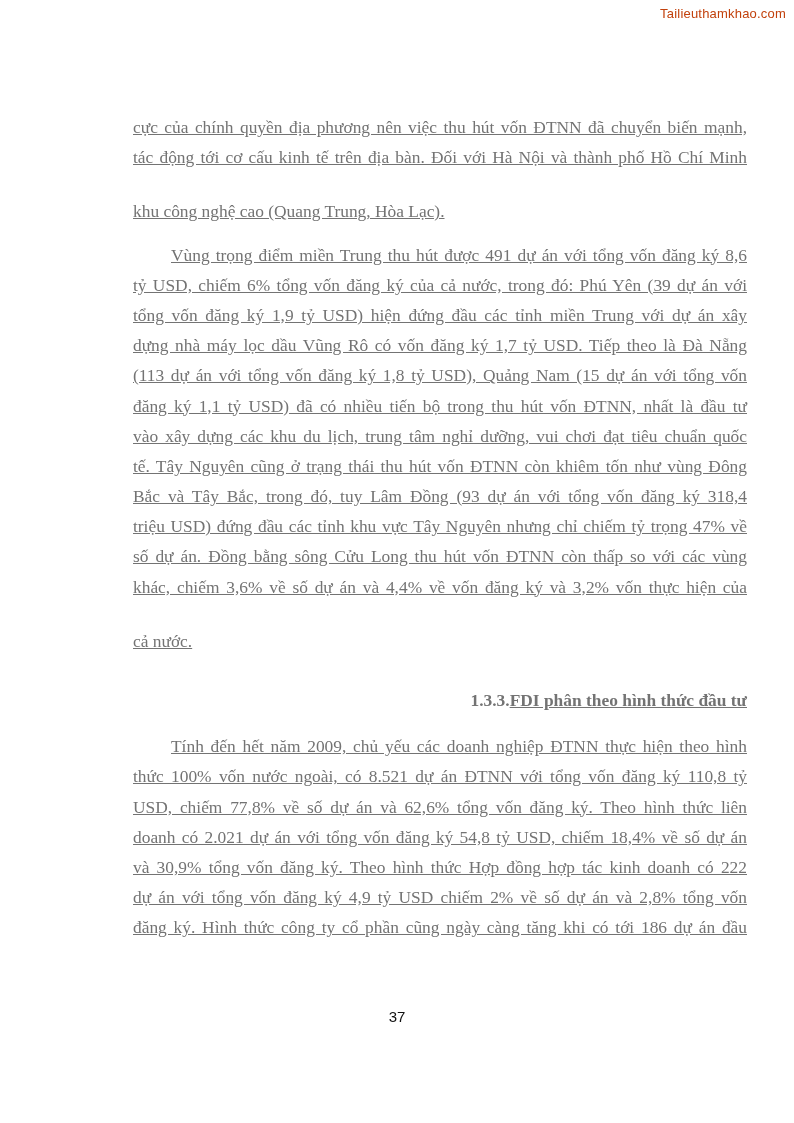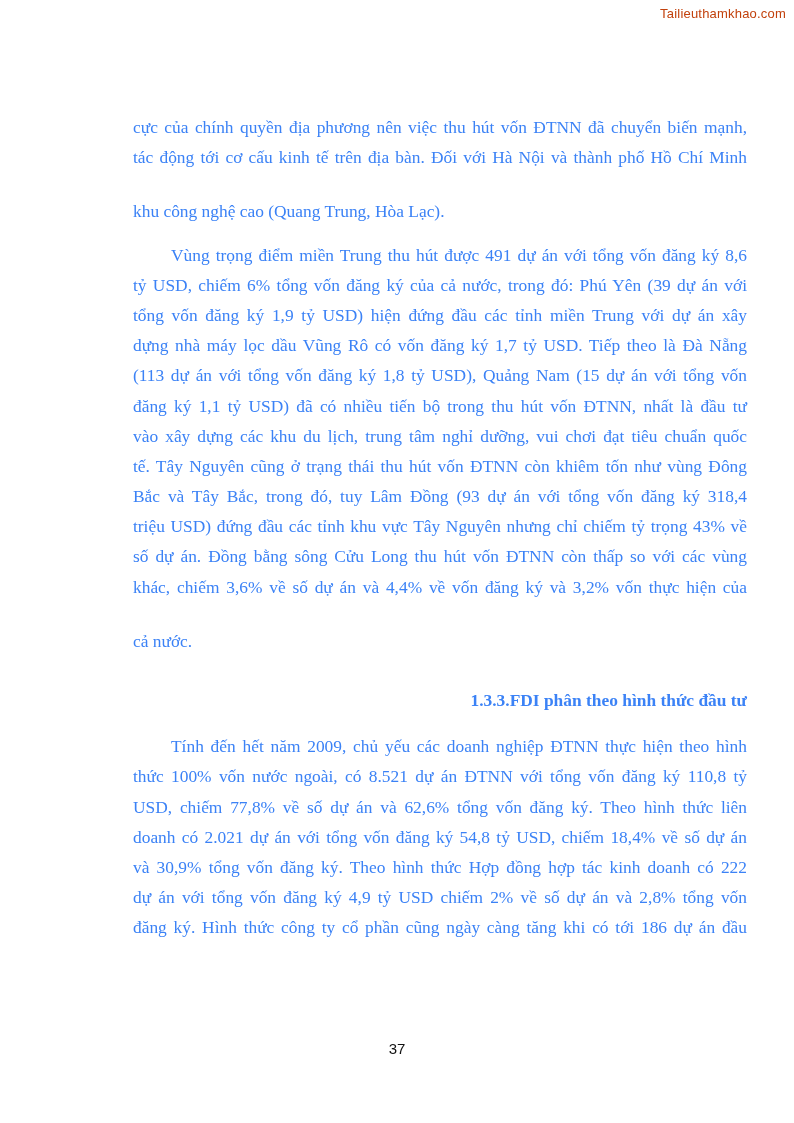--- a/index.html
+++ b/index.html
@@ -5,34 +5,34 @@
   html, body { margin: 0; padding: 0; background: #ffffff; }
   body { width: 794px; height: 1123px; position: relative; overflow: hidden; }
   .watermark {
     position: absolute; top: 6px; right: 8px;
     font-family: "Liberation Sans", sans-serif; font-size: 13px;
     color: #c2410c; letter-spacing: 0.2px;
   }
   .page-text {
     position: absolute; left: 133px; width: 614px; top: 112px;
     font-family: "Liberation Serif", serif; font-size: 17.4px;
-    color: #3b82f6; line-height: 30.2px;
+    color: #737373; line-height: 30.2px; text-decoration: underline;
   }
   .line { display: block; text-align: justify; text-align-last: justify; white-space: nowrap; height: 30.2px; }
   .line.last { text-align-last: left; margin-top: 24px; }
   .indent { padding-left: 38px; }
   .para-gap { height: 13px; }
   .heading {
     font-weight: bold; display: block; height: 30.2px;
     padding-left: 38px;
     text-align: right;
   }
   .heading .num { display: inline-block; width: 80px; }
   .page-number {
-    position: absolute; top: 1040px; left: 0; width: 794px; text-align: center;
+    position: absolute; top: 1008px; left: 0; width: 794px; text-align: center;
     font-family: "Liberation Sans", sans-serif; font-size: 15px; color: #111;
   }
 </style>
 </head>
 <body>
 
 <div class="watermark">Tailieuthamkhao.com</div>
 
 <div class="page-text">
 
@@ -46,21 +46,21 @@
   <div>
     <span class="line indent">Vùng trọng điểm miền Trung thu hút được 491 dự án với tổng vốn đăng ký 8,6</span>
     <span class="line">tỷ USD, chiếm 6% tổng vốn đăng ký của cả nước, trong đó: Phú Yên (39 dự án với</span>
     <span class="line">tổng vốn đăng ký 1,9 tỷ USD) hiện đứng đầu các tỉnh miền Trung với dự án xây</span>
     <span class="line">dựng nhà máy lọc dầu Vũng Rô có vốn đăng ký 1,7 tỷ USD. Tiếp theo là Đà Nẵng</span>
     <span class="line">(113 dự án với tổng vốn đăng ký 1,8 tỷ USD), Quảng Nam (15 dự án với tổng vốn</span>
     <span class="line">đăng ký 1,1 tỷ USD) đã có nhiều tiến bộ trong thu hút vốn ĐTNN, nhất là đầu tư</span>
     <span class="line">vào xây dựng các khu du lịch, trung tâm nghỉ dưỡng, vui chơi đạt tiêu chuẩn quốc</span>
     <span class="line">tế. Tây Nguyên cũng ở trạng thái thu hút vốn ĐTNN còn khiêm tốn như vùng Đông</span>
     <span class="line">Bắc và Tây Bắc, trong đó, tuy Lâm Đồng (93 dự án với tổng vốn đăng ký 318,4</span>
-    <span class="line">triệu USD) đứng đầu các tỉnh khu vực Tây Nguyên nhưng chỉ chiếm tỷ trọng 43% về</span>
+    <span class="line">triệu USD) đứng đầu các tỉnh khu vực Tây Nguyên nhưng chỉ chiếm tỷ trọng 47% về</span>
     <span class="line">số dự án. Đồng bằng sông Cửu Long thu hút vốn ĐTNN còn thấp so với các vùng</span>
     <span class="line">khác, chiếm 3,6% về số dự án và 4,4% về vốn đăng ký và 3,2% vốn thực hiện của</span>
     <span class="line last">cả nước.</span>
   </div>
   <div class="para-gap"></div>
 
   <div class="para-gap" style="height:16px"></div>
 
   <div class="heading">
     <span class="num">1.3.3.</span><span>FDI phân theo hình thức đầu tư</span>

